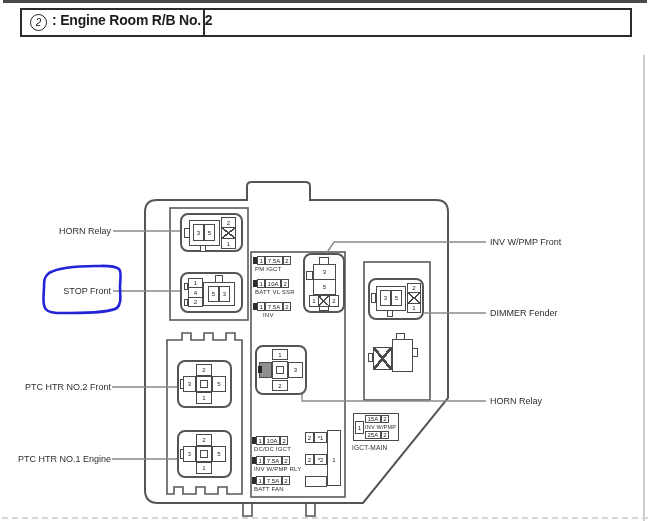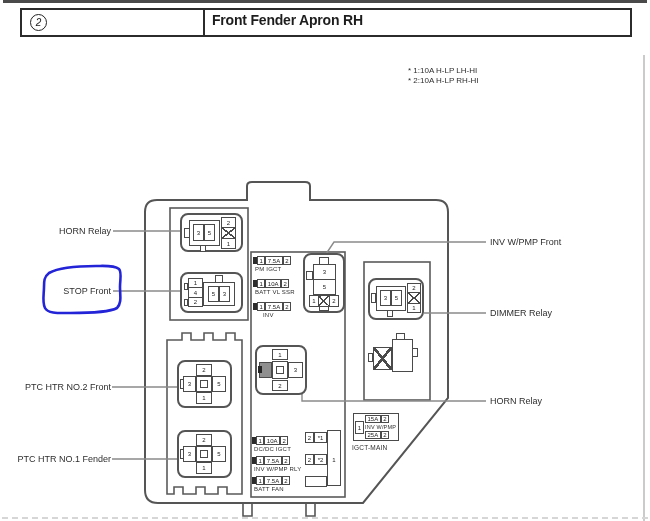--- a/index.html
+++ b/index.html
@@ -43,28 +43,24 @@
 </style>
 </head>
 <body>
 
 <div class="screen">
 
   <div class="topline"></div>
 
   <div class="hdr">
     <span class="circ">2</span>
+    <span class="tleft">: Engine Room R/B No. 2</span>
     <span class="div"></span>
-    <span class="tright">Front Fender Apron RH</span>
-  </div>
-
-  <div class="notes">
-    <div>* 1:10A H-LP LH-HI</div>
-    <div>* 2:10A H-LP RH-HI</div>
-  </div>
+  </div>
+
 
   <svg class="abs" style="left:0;top:0" width="650" height="521">
 
     <path d="M 157,200 L 247,200 L 247,186 Q 247,182 252,182 L 305,182 Q 310,182 310,186 L 310,200
              L 436,200 Q 448,200 448,212 L 448,398 L 363,503 L 158,503 Q 145,503 145,490 L 145,212 Q 145,200 157,200 Z" fill="none" stroke="#555" stroke-width="2"></path>
 
     <path d="M 243,503 L 243,516 L 252,516 L 252,503" fill="none" stroke="#555" stroke-width="1.6"></path>
     <path d="M 306,503 L 306,516 L 315,516 L 315,503" fill="none" stroke="#555" stroke-width="1.6"></path>
 
     <rect x="170" y="208" width="78" height="112" fill="none" stroke="#5a5a5a" stroke-width="1.6"></rect>
@@ -87,24 +83,24 @@
     <path d="M 302,394 V 401 H 486" stroke="#8a8a8a" stroke-width="1.4" fill="none"></path>
 
     <path d="M 49,273 C 58,268 78,266 96,266 C 104,266 114,265 119,269 C 122,272 120,280 120,287
              C 120,295 122,303 117,308 C 110,312 88,313 70,313 C 60,313 48,314 45,308
              C 42,302 44,294 44,287 C 44,281 44,277 49,273 Z" fill="none" stroke-width="2.6" stroke-linejoin="round" stroke-linecap="round" stroke="#2323d8"></path>
   </svg>
 
   <div class="llab" style="right:539px;top:231px">HORN Relay</div>
   <div class="llab" style="right:539px;top:291px">STOP Front</div>
   <div class="llab" style="right:539px;top:387px">PTC HTR NO.2 Front</div>
-  <div class="llab" style="right:539px;top:459px">PTC HTR NO.1 Fender</div>
+  <div class="llab" style="right:539px;top:459px">PTC HTR NO.1 Engine</div>
 
   <div class="rlab" style="left:490px;top:242px">INV W/PMP Front</div>
-  <div class="rlab" style="left:490px;top:313px">DIMMER Relay</div>
+  <div class="rlab" style="left:490px;top:313px">DIMMER Fender</div>
   <div class="rlab" style="left:490px;top:401px">HORN Relay</div>
 
   <div class="rcont" style="left:180px;top:213px;width:63px;height:39px">
     <div class="blk" style="left:2px;top:13px;width:6px;height:10px"></div>
     <div class="blk" style="left:7px;top:5px;width:31px;height:26px"></div>
     <div class="cell" style="left:11px;top:9px;width:11px;height:17px">3</div>
     <div class="cell" style="left:22px;top:9px;width:11px;height:17px">5</div>
     <div class="blk" style="left:18px;top:30px;width:6px;height:7px"></div>
     <div class="cell" style="left:39px;top:2px;width:15px;height:11px">2</div>
     <div class="cell xcell" style="left:39px;top:12px;width:15px;height:12px"></div>

